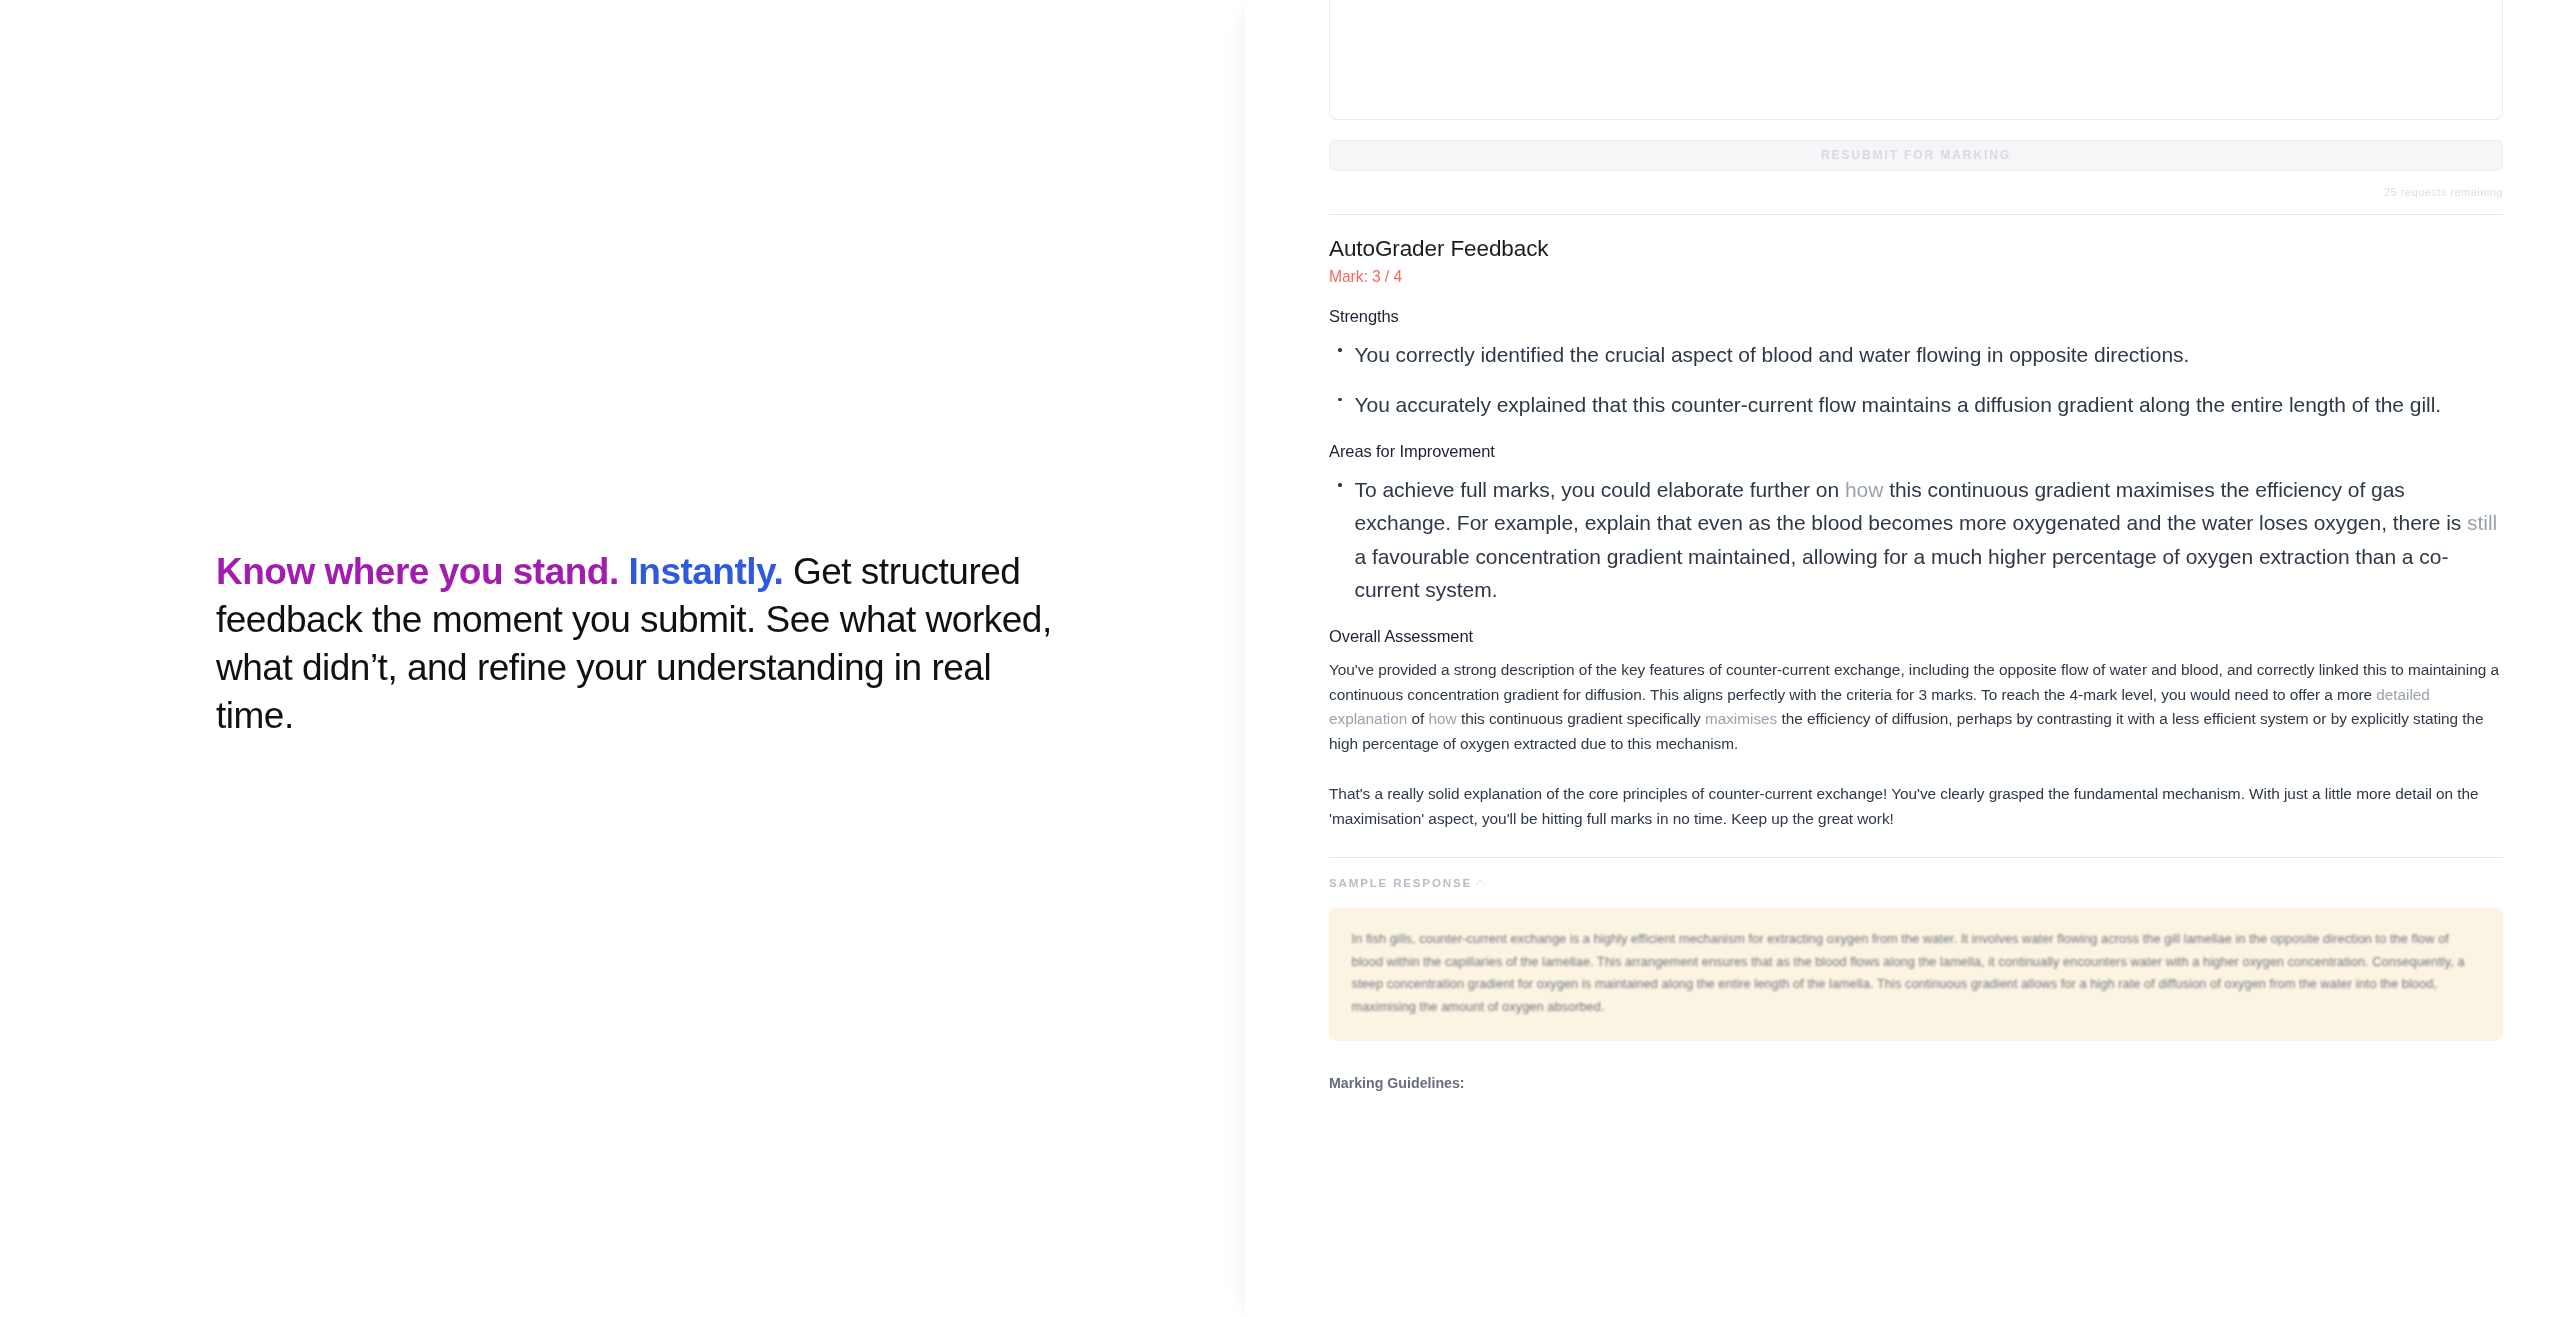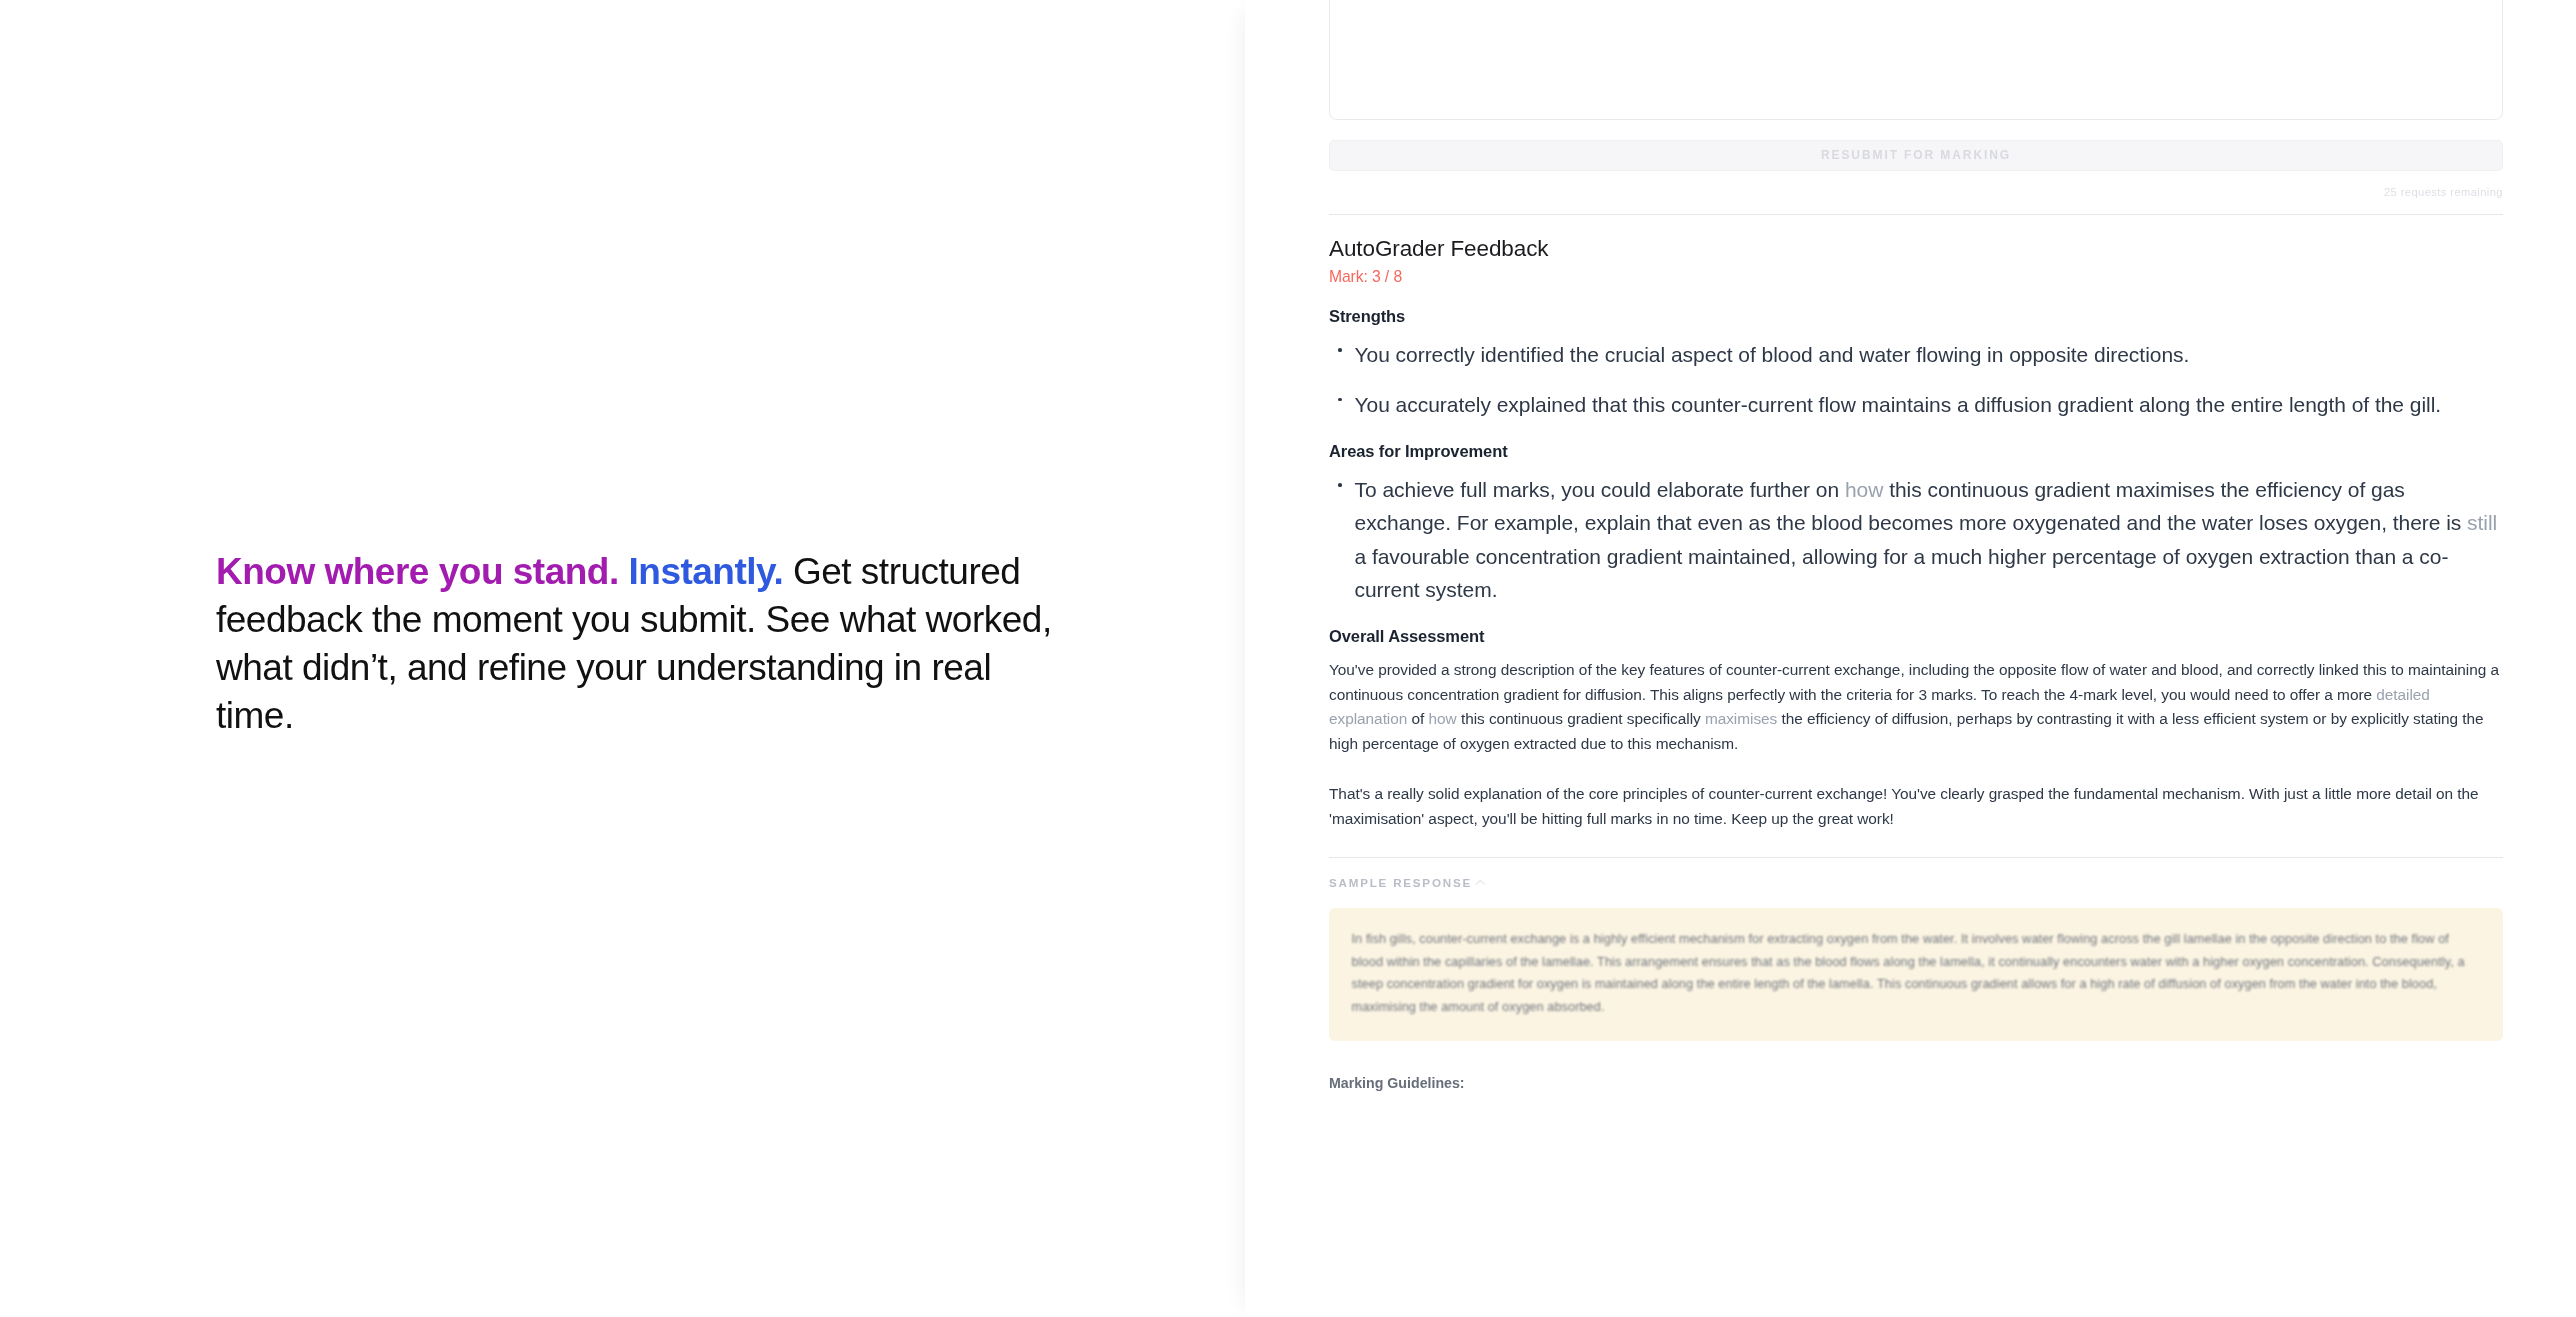--- a/index.html
+++ b/index.html
@@ -138,21 +138,21 @@
     margin-top: 6.7px;
     font-size: 15.7px;
     font-weight: 400;
     color: #f7685c;
     letter-spacing: -0.1px;
   }
 
   .sec-head {
     margin-top: 21px;
     font-size: 16.5px;
-    font-weight: 700;
+    font-weight: 400;
     color: #1b2230;
     letter-spacing: -0.1px;
   }
 
   ul.bullets {
     margin: 12px 0 0 0;
     padding: 0;
     list-style: none;
   }
   ul.bullets li {
@@ -257,21 +257,21 @@
 
         <div class="resubmit-btn">
           <span>RESUBMIT FOR MARKING</span>
         </div>
 
         <div class="requests-left">25 requests remaining</div>
 
         <div class="rule"></div>
 
         <div class="feedback-title">AutoGrader Feedback</div>
-        <div class="mark-line">Mark: 3 / 8</div>
+        <div class="mark-line">Mark: 3 / 4</div>
 
         <div class="sec-head">Strengths</div>
         <ul class="bullets">
           <li>You correctly identified the crucial aspect of blood and water flowing in opposite directions.</li>
           <li>You accurately explained that this counter-current flow maintains a diffusion gradient along the entire length of the gill.</li>
         </ul>
 
         <div class="sec-head">Areas for Improvement</div>
         <ul class="bullets">
           <li><span>To achieve full marks, you could elaborate further on </span><span class="muted">how</span><span> this continuous gradient maximises the efficiency of gas exchange. For example, explain that even as the blood becomes more oxygenated and the water loses oxygen, there is </span><span class="muted">still</span><span> a favourable concentration gradient maintained, allowing for a much higher percentage of oxygen extraction than a co-current system.</span></li>

